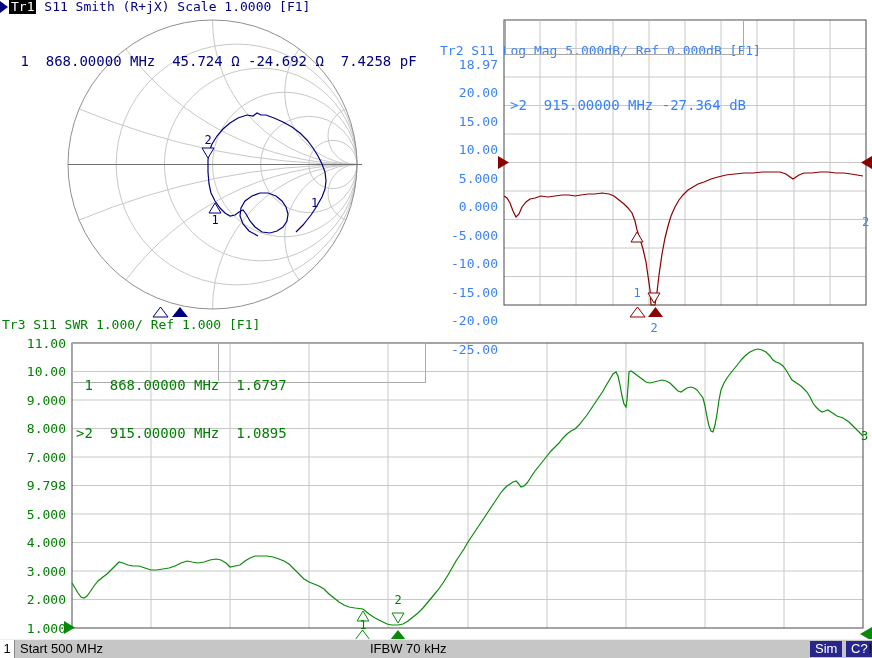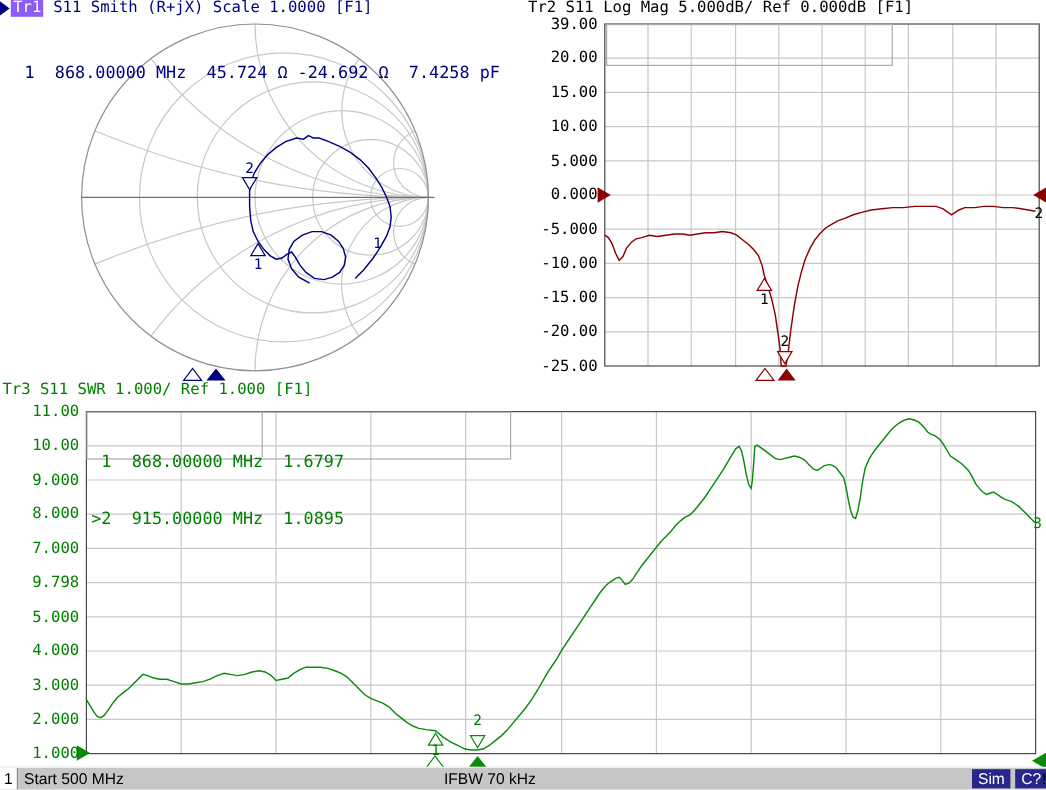--- a/index.html
+++ b/index.html
@@ -3,28 +3,28 @@
 <meta charset="utf-8">
 <style>
   html,body{margin:0;padding:0;}
   body{width:872px;height:658px;position:relative;background:#ffffff;overflow:hidden;
        font-family:"DejaVu Sans Mono",monospace;}
   .abs{position:absolute;}
   .mono{font-family:"DejaVu Sans Mono",monospace;white-space:pre;}
   .hdr{font-size:13px;line-height:14px;}
   .rows{font-size:14px;line-height:16px;}
   .navy{color:#000080;}
-  .maroon{color:#000000;}
+  .maroon{color:#3b82f6;margin-top:44px;}
   .green{color:#008000;}
   .ylab{position:absolute;font-size:13px;height:15px;text-align:right;white-space:pre;}
   .mknum{position:absolute;font-size:12px;width:12px;text-align:center;line-height:12px;}
   .endlab{position:absolute;font-size:12px;line-height:12px;}
   #trace-svg{position:absolute;left:0;top:0;}
   .tbox{position:absolute;border:1px solid #aaaaaa;background:transparent;}
-  .tr1-name{background:#8b5cf6;color:#ffffff;padding:0 2px;}
+  .tr1-name{background:#000000;color:#ffffff;padding:0 2px;}
   #status-bar{position:absolute;left:0;top:639px;width:872px;height:19px;background:#c6c6c6;
       border-top:1px solid #efefef;font-family:"Liberation Sans",sans-serif;font-size:13px;
       line-height:18px;color:#000000;}
   .sb-item{position:absolute;top:0;height:18px;white-space:nowrap;text-align:right;}
   #sb-channel{left:0;width:14px;background:#ffffff;text-align:center;border-right:1px solid #8a8a8a;}
   .badge{position:absolute;top:1px;height:16px;background:#26268c;color:#ffffff;
       text-align:center;line-height:16px;padding:0 5px;}
 </style>
 </head>
 <body>
@@ -128,23 +128,24 @@
 </div>
 
 <span class="mknum navy" style="left:209px;top:214px;">1</span>
 <span class="mknum navy" style="left:202px;top:134px;">2</span>
 <span class="endlab navy" style="left:311px;top:197px;">1</span>
 
 <div class="abs hdr mono maroon" style="left:440px;top:0px;white-space:pre;">Tr2 S11 Log Mag 5.000dB/ Ref 0.000dB [F1]</div>
 
 <div class="tbox" style="left:505px;top:20px;width:237px;height:33px;"></div>
 <div class="abs rows mono maroon" style="left:510px;top:21px;">
+  <div>&gt;2  915.00000 MHz -27.364 dB</div>
 </div>
 
-<span class="ylab maroon" style="left:430px;top:13px;width:68px;">39.00</span>
+<span class="ylab maroon" style="left:430px;top:13px;width:68px;">18.97</span>
 <span class="ylab maroon" style="left:430px;top:41px;width:68px;">20.00</span>
 <span class="ylab maroon" style="left:430px;top:70px;width:68px;">15.00</span>
 <span class="ylab maroon" style="left:430px;top:98px;width:68px;">10.00</span>
 <span class="ylab maroon" style="left:430px;top:127px;width:68px;">5.000</span>
 <span class="ylab maroon" style="left:430px;top:155px;width:68px;">0.000</span>
 <span class="ylab maroon" style="left:430px;top:184px;width:68px;">-5.000</span>
 <span class="ylab maroon" style="left:430px;top:212px;width:68px;">-10.00</span>
 <span class="ylab maroon" style="left:430px;top:241px;width:68px;">-15.00</span>
 <span class="ylab maroon" style="left:430px;top:269px;width:68px;">-20.00</span>
 <span class="ylab maroon" style="left:430px;top:298px;width:68px;">-25.00</span>

